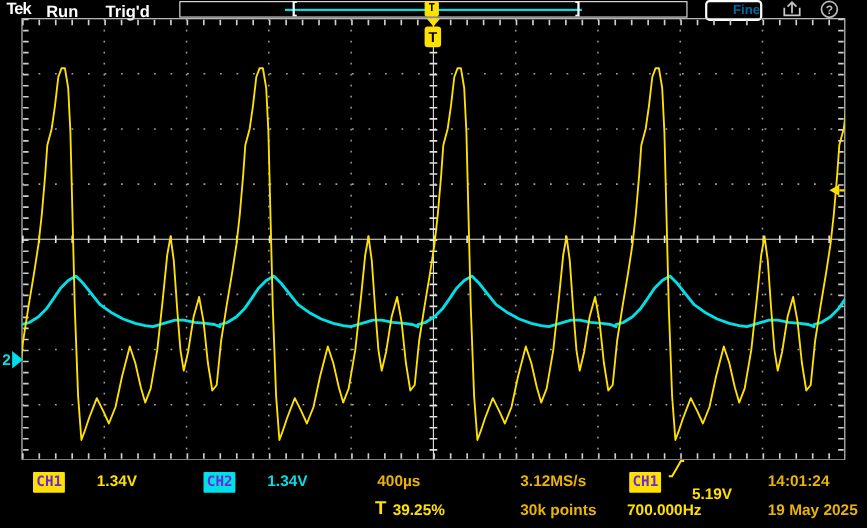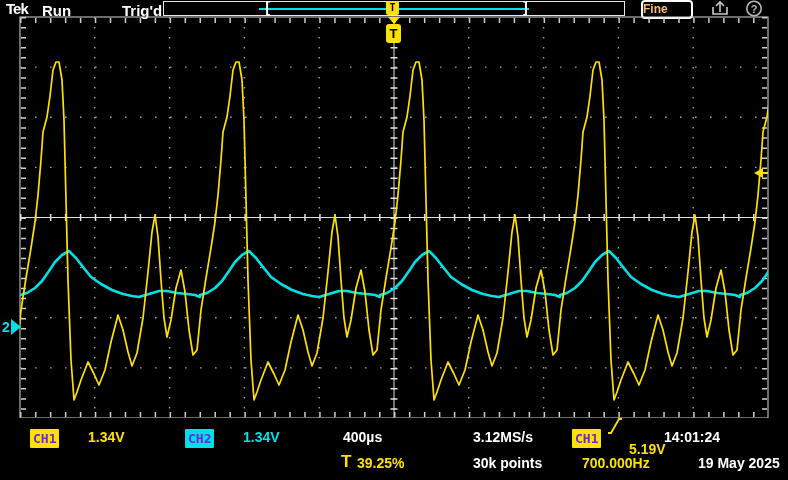--- a/index.html
+++ b/index.html
@@ -8,53 +8,53 @@
   
   .topbar{position:absolute;left:0;top:0;width:788px;height:17px;background:#000;}
   .logo{position:absolute;left:6px;top:0px;color:#fff;font-weight:bold;font-size:15px;letter-spacing:-1px;text-align:right;}
   .stat{position:absolute;top:2px;color:#fff;font-weight:bold;font-size:15px;}
   .trigbar{position:absolute;left:163px;top:1px;width:460px;height:13px;border:1px solid #e8e8e8;background:#000;}
   .trigbar .cyanline{position:absolute;left:95px;top:6px;width:270px;height:2px;background:#00e0e6;}
   .trigbar .brk{position:absolute;top:-3px;color:#fff;font-size:15px;font-weight:bold;font-family:"DejaVu Sans Mono",monospace;}
   .trigbar .tflag{position:absolute;left:222px;top:-1px;width:13px;height:14px;background:#ffe100;border-radius:2px;
                   color:#000;font-weight:bold;font-size:10px;text-align:center;line-height:14px;font-family:"DejaVu Sans Mono",monospace;}
   .finebtn{position:absolute;left:641px;top:0px;width:48px;height:15px;border:2px solid #fff;border-radius:4px;
-           color:#fdba74;font-weight:bold;font-size:12px;text-align:left;line-height:14px;background:#000;}
+           color:#0369a1;font-weight:bold;font-size:12px;text-align:right;line-height:14px;background:#000;}
   
   svg{position:absolute;left:0;top:0;}
   
   .tmark-tri{position:absolute;left:388px;top:17px;width:0;height:0;
              border-left:6px solid transparent;border-right:6px solid transparent;border-top:7px solid #ffe100;}
   .tmark-badge{position:absolute;left:386px;top:24px;width:15px;height:19px;background:#ffe100;border-radius:3px;
                color:#000;font-weight:bold;font-size:13px;text-align:center;line-height:19px;}
   .ch2mark{position:absolute;left:2px;top:318px;width:20px;height:18px;}
   .ch2mark .num{position:absolute;left:0;top:0;color:#00e0e6;font-weight:bold;font-size:14px;line-height:18px;}
   .ch2mark .tri{position:absolute;left:9px;top:1px;width:0;height:0;
                 border-top:8px solid transparent;border-bottom:8px solid transparent;border-left:10px solid #00e0e6;}
   
   .readouts{position:absolute;left:0;top:418px;width:788px;height:62px;background:#000;}
   .ro{position:absolute;font-weight:bold;font-size:14px;white-space:nowrap;}
   .row1{top:11px;} .row2{top:37px;}
-  .yel{color:#ffe100;} .cyn{color:#00e0e6;} .wht{color:#ffffff;}
+  .yel{color:#ffe100;} .cyn{color:#00e0e6;} .wht{color:#eab308;}
   .badge{font-family:"DejaVu Sans Mono",monospace;font-size:13px;font-weight:bold;color:#6d28d9;
          padding:2px 3px;border-radius:1px;}
   .badge.y{background:#ffe100;} .badge.c{background:#00e0e6;}
   .bigT{font-size:17px;}
   .slope{position:absolute;top:-2px;}
   .iconbtn{position:absolute;top:0;}
 </style>
 </head>
 <body>
 
 <div class="screen">
 
   <div class="topbar">
     <span class="logo">Tek</span>
     <span class="stat" style="left:42px;">Run</span>
-    <span class="stat" style="left:122px;">Trig'd</span>
+    <span class="stat" style="left:96px;">Trig'd</span>
 
     <div class="trigbar">
       <div class="cyanline"></div>
       <span class="brk" style="left:99px;">[</span>
       <span class="brk" style="left:357px;">]</span>
       <div class="tflag">T</div>
     </div>
 
     <div class="finebtn">Fine</div>
 
@@ -129,22 +129,22 @@
     <span class="ro row1 yel" style="left:88px;">1.34V</span>
     <span class="ro row1 badge c" style="left:185px;">CH2</span>
     <span class="ro row1 cyn" style="left:243px;">1.34V</span>
     <span class="ro row1 wht" style="left:343px;">400µs</span>
     <span class="ro row1 wht" style="left:473px;">3.12MS/s</span>
     <span class="ro row1 badge y" style="left:572px;">CH1</span>
     <svg class="ro row1 slope" style="left:607px;" width="16" height="20">
       <polyline points="1,17 4,17 12,3 15,3" fill="none" stroke="#ffe100" stroke-width="1.8"></polyline>
     </svg>
     <span class="ro row1 yel" style="left:629px;margin-top:12px;">5.19V</span>
-    <span class="ro row1 wht" style="left:664px;">14:01:24</span>
+    <span class="ro row1 wht" style="left:698px;">14:01:24</span>
 
     <span class="ro row2 yel bigT" style="left:341px;top:34px;">T</span>
     <span class="ro row2 yel" style="left:357px;">39.25%</span>
     <span class="ro row2 wht" style="left:473px;">30k points</span>
-    <span class="ro row2 yel" style="left:570px;margin-left:12px;">700.000Hz</span>
+    <span class="ro row2 yel" style="left:570px;">700.000Hz</span>
     <span class="ro row2 wht" style="left:698px;text-align:center;">19 May 2025</span>
   </div>
 
 </div>
 
 </body></html>

